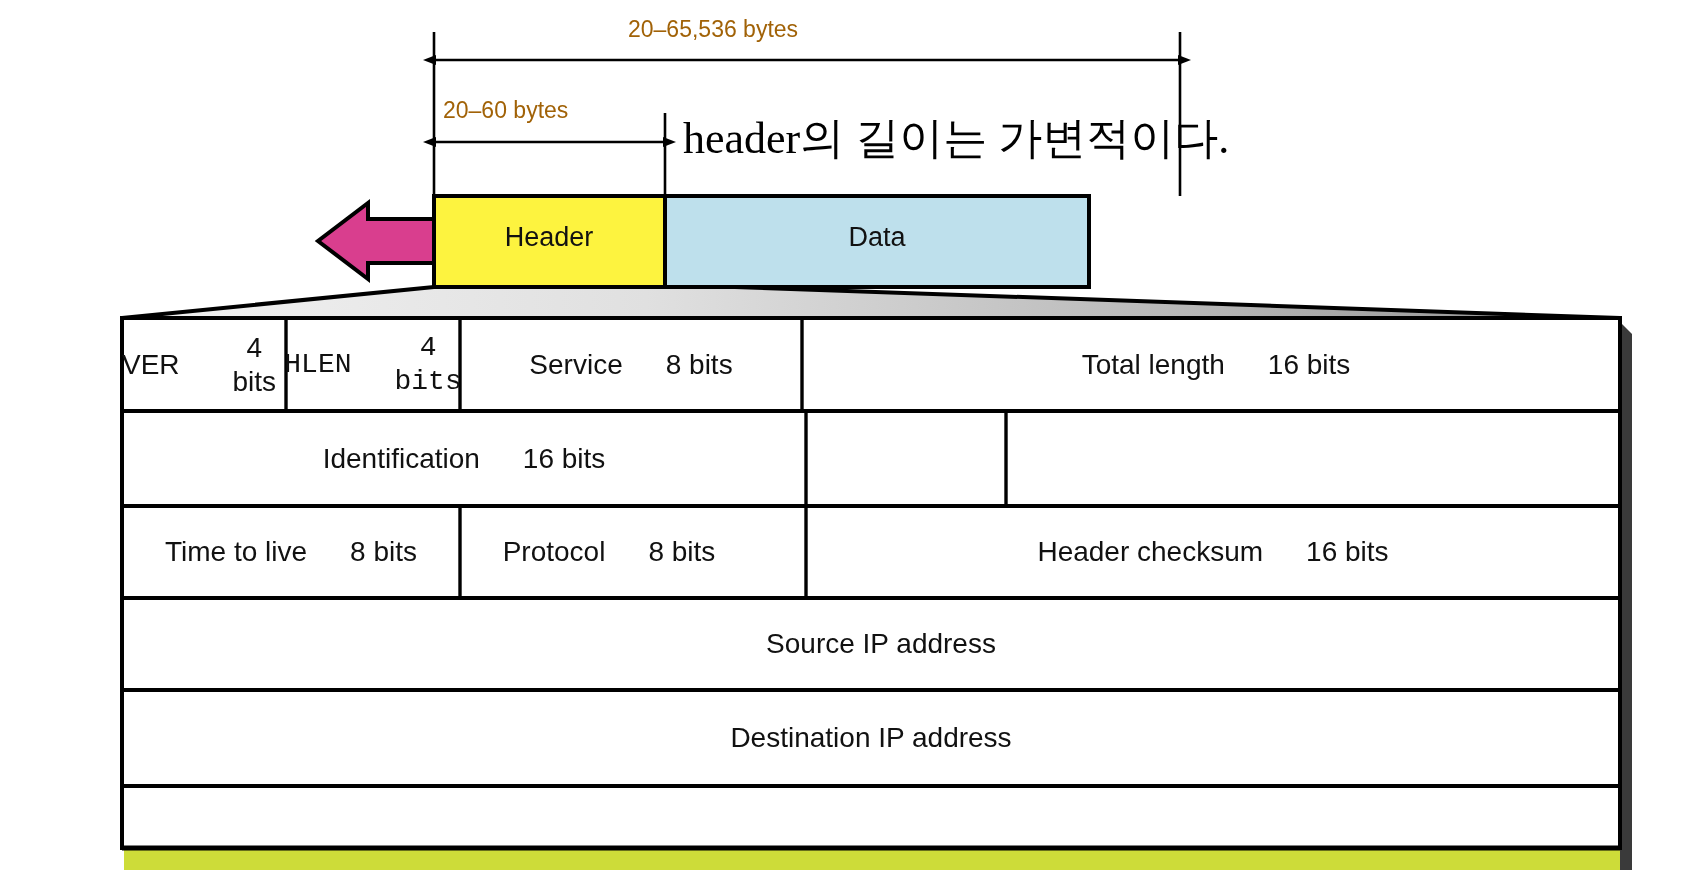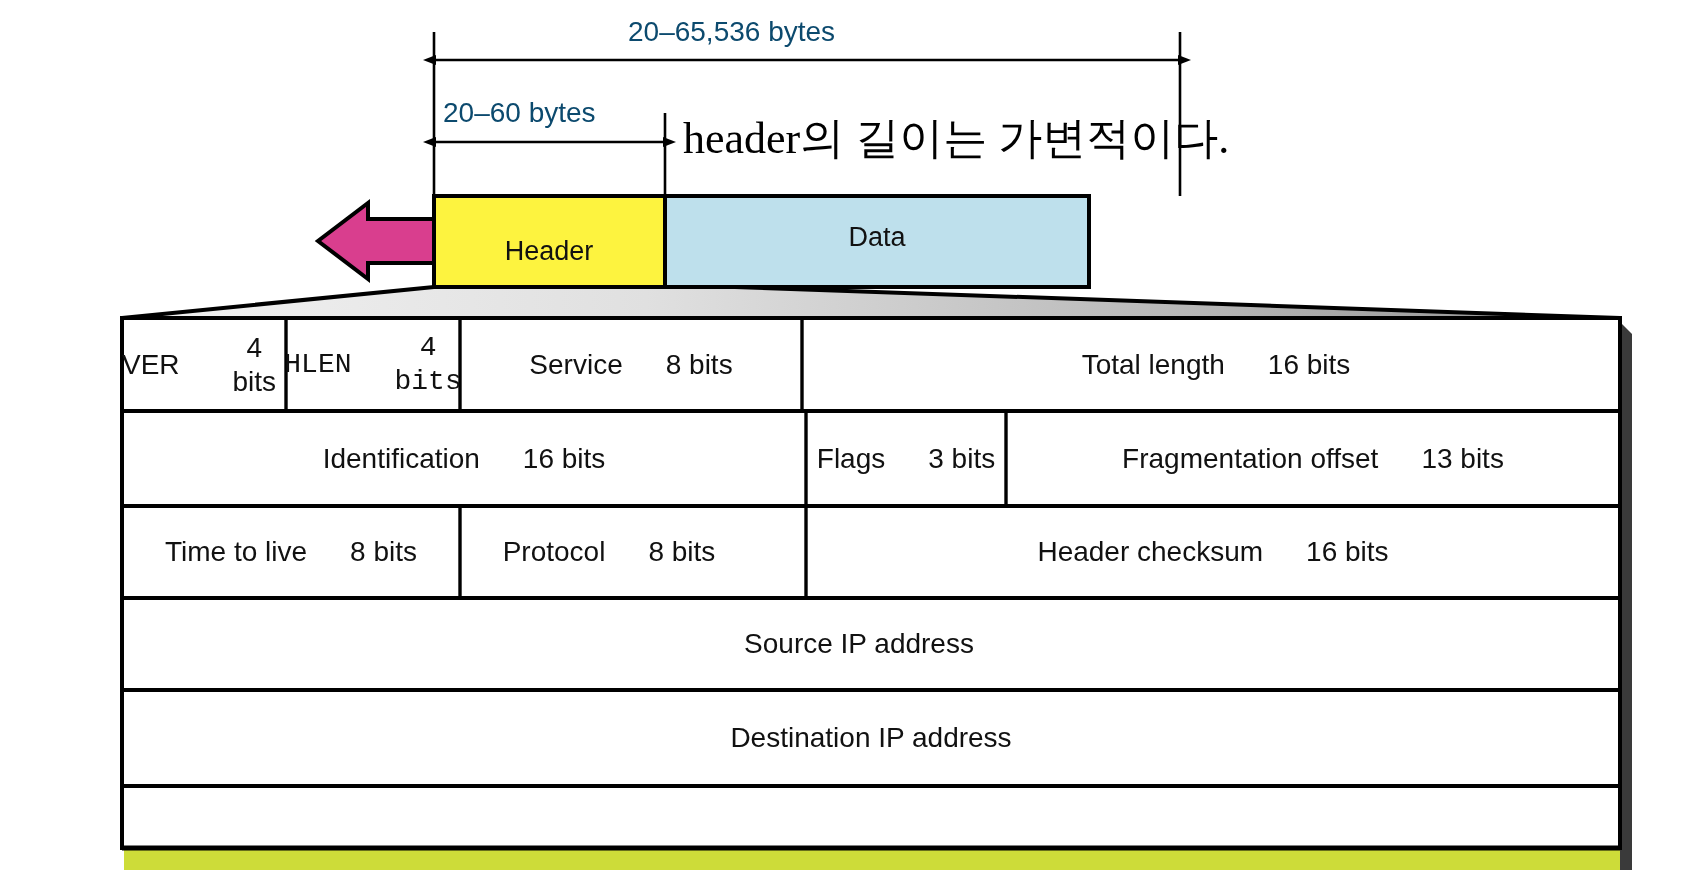--- a/index.html
+++ b/index.html
@@ -1,31 +1,31 @@
 <!DOCTYPE html>
 <html><head>
 <meta charset="utf-8">
 <style>
   html,body{margin:0;padding:0;background:#ffffff;}
   body{width:1700px;height:870px;position:relative;overflow:hidden;
        font-family:"Liberation Sans","DejaVu Sans",sans-serif;color:#000;}
   .stage{position:absolute;left:0;top:0;width:1700px;height:870px;}
   svg.layer{position:absolute;left:0;top:0;width:1700px;height:870px;overflow:visible;}
 
-  .dimlabel{position:absolute;font-size:28px;color:#0c4a6e;white-space:nowrap;}
+  .dimlabel{position:absolute;font-size:23px;color:#a16207;white-space:nowrap;}
   #dim-top-label{left:628px;top:16px;}
   #dim-hdr-label{left:443px;top:97px;}
 
   #annotation-korean{position:absolute;left:683px;top:109px;font-size:44px;
         letter-spacing:0px;white-space:nowrap;color:#000;
         font-family:Liberation Serif, serif;}
 
   .boxlabel{position:absolute;font-size:27px;color:#111;white-space:nowrap;
         text-align:center;}
-  #header-box-label{left:434px;top:236px;width:230px;}
+  #header-box-label{left:434px;top:222px;width:230px;}
   #data-box-label{left:665px;top:222px;width:424px;}
 
   .cell{position:absolute;display:flex;flex-direction:row;
         align-items:center;justify-content:center;text-align:center;
         font-size:28px;line-height:1.18;color:#111;box-sizing:border-box;gap:43px;}
   .cell .l2{font-size:28px;}
 </style>
 </head>
 <body>
 
@@ -117,43 +117,35 @@
   </div>
   <div class="cell" style="left:798px;top:318px;width:818px;height:93px;padding-left:18px;">
     <div>Total length</div>
     <div class="l2">16 bits</div>
   </div>
 
   <div class="cell" style="left:122px;top:411px;width:684px;height:95px;">
     <div>Identification</div>
     <div class="l2">16 bits</div>
   </div>
-  <div class="cell" style="left:806px;top:411px;width:200px;height:95px;">
-    <div>Flags</div>
-    <div class="l2">3 bits</div>
-  </div>
-  <div class="cell" style="left:1006px;top:411px;width:614px;height:95px;">
-    <div>Fragmentation offset</div>
-    <div class="l2">13 bits</div>
-  </div>
 
   <div class="cell" style="left:122px;top:506px;width:338px;height:92px;">
     <div>Time to live</div>
     <div class="l2">8 bits</div>
   </div>
   <div class="cell" style="left:436px;top:506px;width:346px;height:92px;">
     <div>Protocol</div>
     <div class="l2">8 bits</div>
   </div>
   <div class="cell" style="left:806px;top:506px;width:814px;height:92px;">
     <div>Header checksum</div>
     <div class="l2">16 bits</div>
   </div>
 
-  <div class="cell" style="left:110px;top:598px;width:1498px;height:92px;">
+  <div class="cell" style="left:132px;top:598px;width:1498px;height:92px;">
     <div>Source IP address</div>
   </div>
 
   <div class="cell" style="left:122px;top:690px;width:1498px;height:96px;">
     <div>Destination IP address</div>
   </div>
 
 </div>
 
 </body></html>

